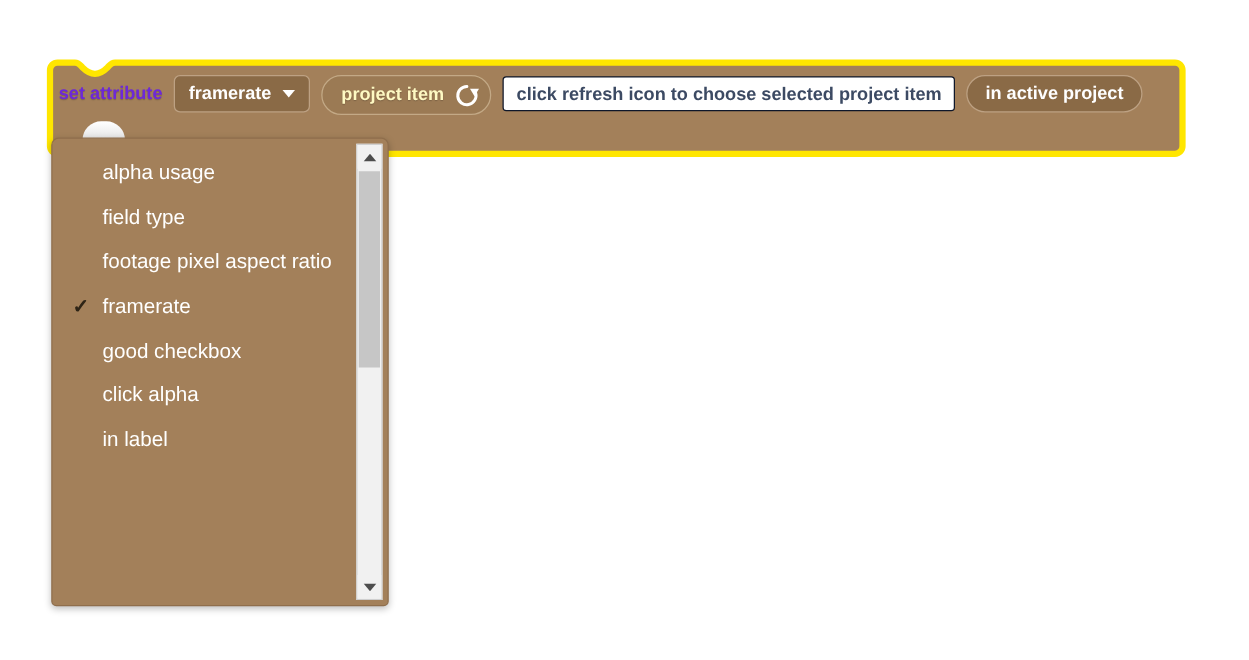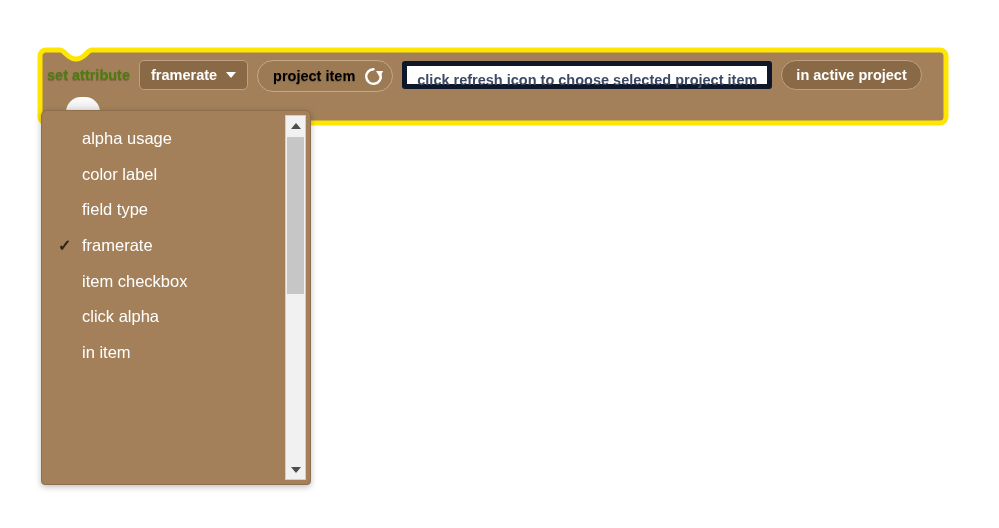--- a/index.html
+++ b/index.html
@@ -45,21 +45,21 @@
     width: 100%;
     height: 100%;
     display: flex;
     align-items: flex-start;
     padding: 14px 0 0 11px;
     box-sizing: border-box;
     gap: 9px;
   }
 
   .blk-label {
-    color: #4d7c0f;
+    color: #6d28d9;
     font-size: 14.5px;
     font-weight: bold;
     line-height: 30px;
     white-space: nowrap;
     text-shadow: 0 1px 1px rgba(0,0,0,0.22);
   }
 
   
   .field-dropdown {
     display: inline-flex;
@@ -97,34 +97,34 @@
     gap: 8px;
     height: 32px;
     padding: 0 8px 0 15px;
     border-radius: 16px;
     background: #9b7a54;
     border: 1px solid #c3a986;
     box-sizing: border-box;
     cursor: pointer;
   }
   .reporter .rep-label {
-    color: #000000;
+    color: #fef9c3;
     font-size: 14.5px;
     font-weight: bold;
     white-space: nowrap;
     text-shadow: 0 1px 1px rgba(0,0,0,0.2);
   }
   .refresh-icon { flex: 0 0 auto; line-height: 0; }
 
   
   .text-input {
     height: 28px;
     line-height: 28px;
     background: #ffffff;
-    border: 5px solid #0f172a;
+    border: 1px solid #0f172a;
     border-radius: 3px;
     padding: 0 10px;
     margin-top: 1px;
     color: #3c4a63;
     font-size: 14.5px;
     font-weight: bold;
     white-space: nowrap;
     box-sizing: border-box;
     cursor: text;
   }
@@ -287,41 +287,41 @@
 
   <div class="menu">
     <div class="menu-list">
 
       <div class="menu-item">
         <span class="tick"></span>
         <span>alpha usage</span>
       </div>
       <div class="menu-item">
         <span class="tick"></span>
-        <span>color label</span>
-      </div>
-      <div class="menu-item">
-        <span class="tick"></span>
         <span>field type</span>
+      </div>
+      <div class="menu-item">
+        <span class="tick"></span>
+        <span>footage pixel aspect ratio</span>
       </div>
       <div class="menu-item">
         <span class="tick">✓</span>
         <span>framerate</span>
       </div>
       <div class="menu-item">
         <span class="tick"></span>
-        <span>item checkbox</span>
+        <span>good checkbox</span>
       </div>
       <div class="menu-item">
         <span class="tick"></span>
         <span>click alpha</span>
       </div>
       <div class="menu-item">
         <span class="tick"></span>
-        <span>in item</span>
+        <span>in label</span>
       </div>
 
     </div>
 
     <div class="scrollbar">
       <div class="sb-btn up">
         <span class="sb-arrow-up"></span>
       </div>
       <div class="sb-thumb"></div>
       <div class="sb-btn down">

